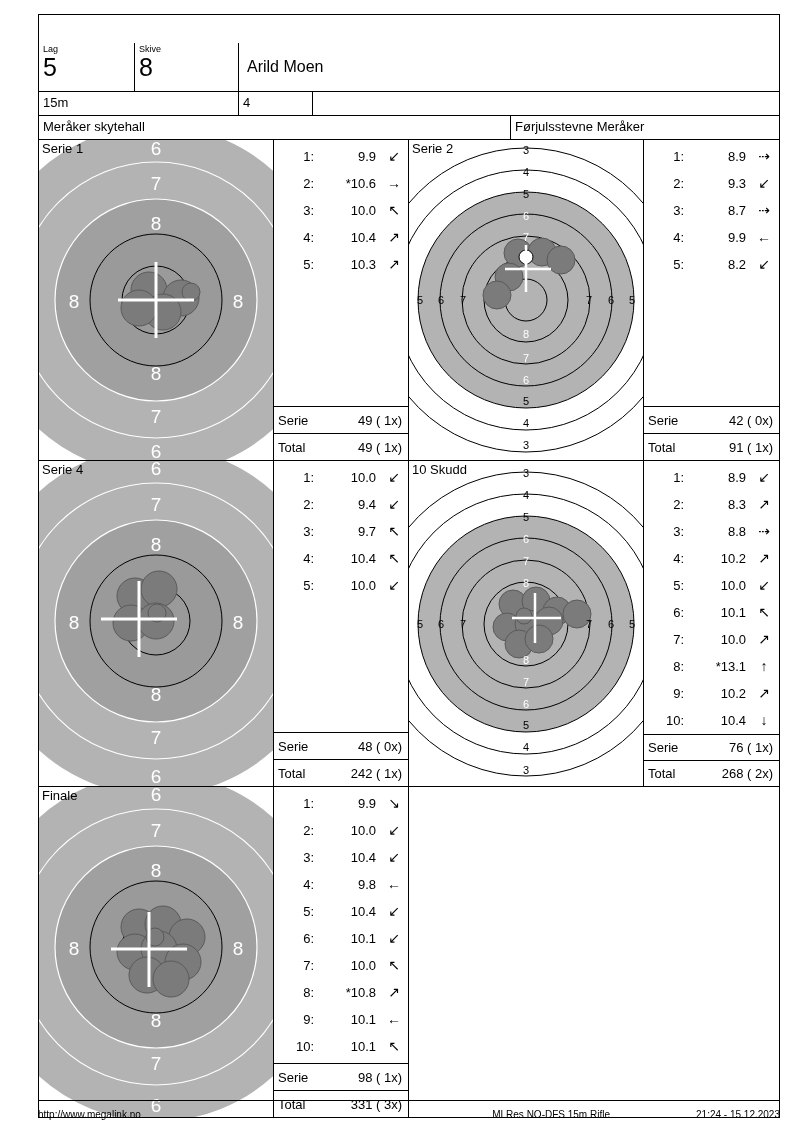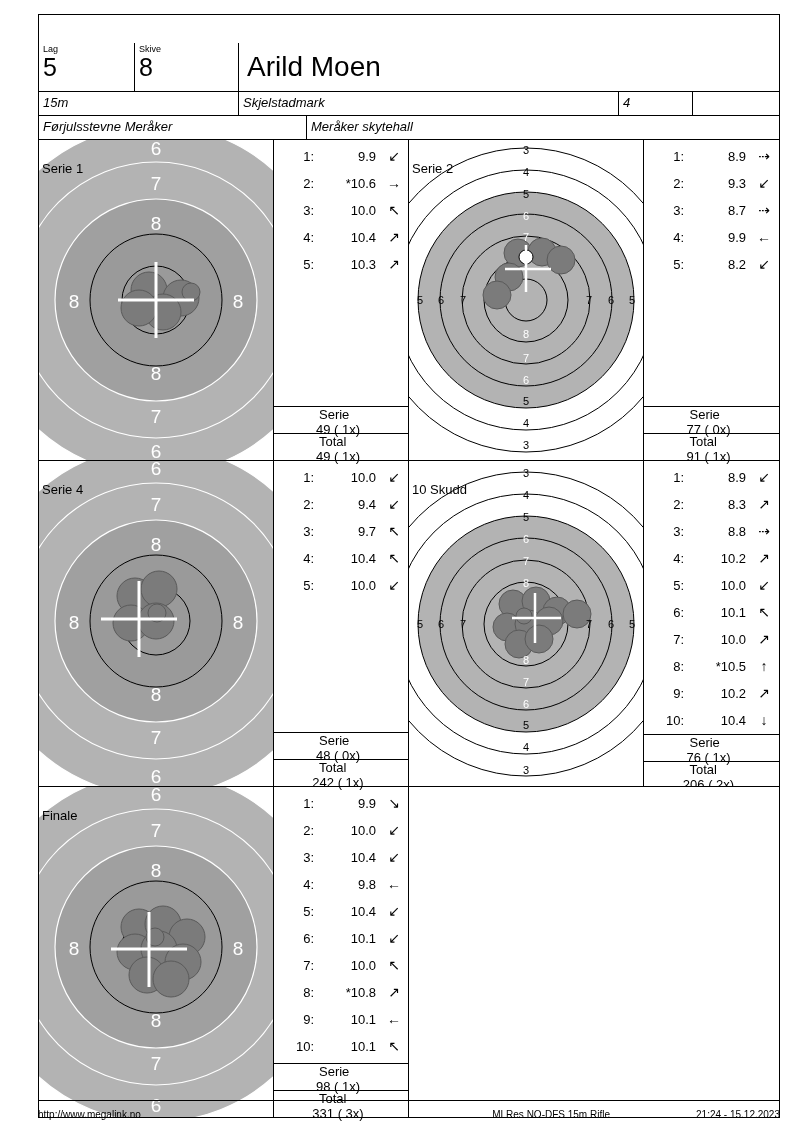--- a/index.html
+++ b/index.html
@@ -19,50 +19,50 @@
   
   .hdr{border:1px solid #000;border-bottom:none;width:742px;box-sizing:border-box;}
   .hdr-row1{display:flex;height:48px;margin-top:28px;}
   .cell{box-sizing:border-box;border-right:1px solid #000;position:relative;}
   .cell:last-child{border-right:none;}
   .tiny{font-size:9px;line-height:11px;padding:1px 0 0 4px;}
   .big{font-size:25px;line-height:25px;padding:0 0 0 4px;font-weight:normal;}
   .c-lag{width:96px;}
   .c-skive{width:104px;}
   .c-name{flex:1;}
-  .name-txt{font-size:28px;line-height:48px;padding-left:8px;}
+  .name-txt{font-size:16px;line-height:48px;padding-left:8px;}
   .hdr-row2{display:flex;height:23px;border-top:1px solid #000;}
   .r2-a{width:200px;}
   .r2-b{width:380px;}
   .r2-c{width:74px;}
   .r2-d{flex:1;}
   .hdr-row3{display:flex;height:23px;border-top:1px solid #000;}
   .r3-a{width:200px;}
   .r3-b{width:268px;}
   .r3-c{flex:1;}
-  .txt{font-size:13px;line-height:22px;padding-left:4px;font-style:italic;}
+  .txt{font-size:13px;line-height:22px;padding-left:4px;}
 
   
   .body{width:742px;border:1px solid #000;box-sizing:border-box;}
   .band{display:flex;border-bottom:1px solid #000;box-sizing:border-box;}
   .band:last-child{border-bottom:none;}
   .tgt-col{width:235px;box-sizing:border-box;border-right:1px solid #000;position:relative;background:#fff;}
   .shots-col{width:135px;box-sizing:border-box;border-right:1px solid #000;position:relative;display:flex;flex-direction:column;}
   .shots-col.last{border-right:none;}
   .shotlist{flex:1;padding-top:3px;}
   .shotrow{display:flex;font-size:13px;line-height:19px;height:27px;align-items:center;}
   .sr-n{width:40px;text-align:right;}
   .sr-v{width:62px;text-align:right;padding-right:4px;}
   .sr-a{width:28px;text-align:center;font-size:14px;}
-  .sumrow{display:flex;border-top:1px solid #000;height:27px;align-items:center;font-size:13px;box-sizing:border-box;flex-direction:column;}
+  .sumrow{display:flex;border-top:1px solid #000;height:27px;align-items:center;font-size:13px;box-sizing:border-box;}
   .sum-l{padding-left:4px;width:48px;}
   .sum-r{flex:1;text-align:right;padding-right:6px;}
 
   
-  .tgt-label{position:absolute;left:3px;top:1px;font-size:13px;z-index:9;color:#000;margin-top:20px;}
+  .tgt-label{position:absolute;left:3px;top:1px;font-size:13px;z-index:9;color:#000;}
 
   .tgt-wrap{position:absolute;left:0;top:0;width:100%;height:100%;overflow:hidden;}
   svg{display:block;}
 
   
   .footer{position:absolute;left:38px;top:1100px;width:742px;}
   .footline{border-top:1px solid #000;display:flex;font-size:10px;padding-top:8px;}
   .f1{width:300px;}
   .f2{flex:1;text-align:right;padding-left:4px;}
   .f3{width:170px;text-align:right;}
@@ -83,34 +83,31 @@
         <div class="big">8</div>
       </div>
       <div class="cell c-name">
         <div class="name-txt">Arild Moen</div>
       </div>
     </div>
     <div class="hdr-row2">
       <div class="cell r2-a">
         <div class="txt">15m</div>
       </div>
-      <div class="cell r2-b">
-        <div class="txt">Skjelstadmark</div>
-      </div>
       <div class="cell r2-c">
         <div class="txt">4</div>
       </div>
       <div class="cell r2-d"></div>
     </div>
     <div class="hdr-row3">
+      <div class="cell r3-c">
+        <div class="txt">Meråker skytehall</div>
+      </div>
       <div class="cell r3-b">
         <div class="txt">Førjulsstevne Meråker</div>
-      </div>
-      <div class="cell r3-c">
-        <div class="txt">Meråker skytehall</div>
       </div>
     </div>
   </div>
 
   <div class="body">
 
     <div class="band" style="height:321px;">
 
       <div class="tgt-col">
         <div class="tgt-wrap">
@@ -263,21 +260,21 @@
               <span class="sr-a">←</span>
             </div>
           <div class="shotrow">
               <span class="sr-n">5:</span>
               <span class="sr-v">8.2</span>
               <span class="sr-a">↙</span>
             </div>
         </div>
         <div class="sumrow">
             <span class="sum-l">Serie</span>
-            <span class="sum-r">77 ( 0x)</span>
+            <span class="sum-r">42 ( 0x)</span>
           </div>
         <div class="sumrow">
             <span class="sum-l">Total</span>
             <span class="sum-r">91 ( 1x)</span>
           </div>
       </div>
     </div>
 
     <div class="band" style="height:326px;">
 
@@ -443,41 +440,41 @@
               <span class="sr-v">10.1</span>
               <span class="sr-a">↖</span>
             </div>
           <div class="shotrow">
               <span class="sr-n">7:</span>
               <span class="sr-v">10.0</span>
               <span class="sr-a">↗</span>
             </div>
           <div class="shotrow">
               <span class="sr-n">8:</span>
-              <span class="sr-v">*10.5</span>
+              <span class="sr-v">*13.1</span>
               <span class="sr-a">↑</span>
             </div>
           <div class="shotrow">
               <span class="sr-n">9:</span>
               <span class="sr-v">10.2</span>
               <span class="sr-a">↗</span>
             </div>
           <div class="shotrow">
               <span class="sr-n">10:</span>
               <span class="sr-v">10.4</span>
               <span class="sr-a">↓</span>
             </div>
         </div>
         <div class="sumrow">
             <span class="sum-l">Serie</span>
             <span class="sum-r">76 ( 1x)</span>
           </div>
         <div class="sumrow">
             <span class="sum-l">Total</span>
-            <span class="sum-r">206 ( 2x)</span>
+            <span class="sum-r">268 ( 2x)</span>
           </div>
       </div>
     </div>
 
     <div class="band" style="height:330px;">
 
       <div class="tgt-col">
         <div class="tgt-wrap">
           <svg width="235" height="330" viewBox="0 0 235 330">
             <circle cx="117" cy="160" r="175" fill="#b3b3b3"></circle>

